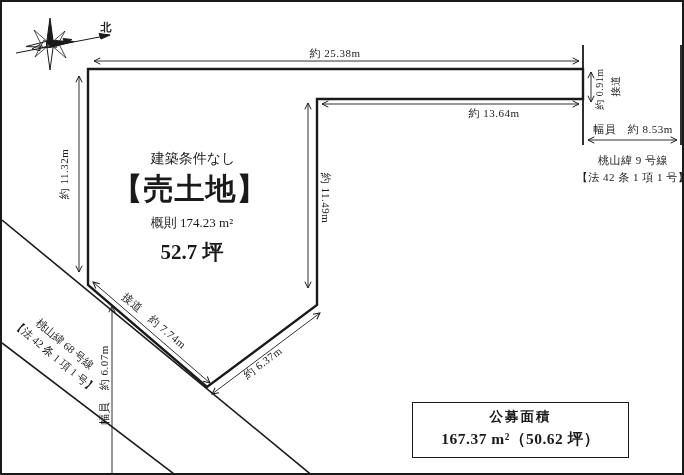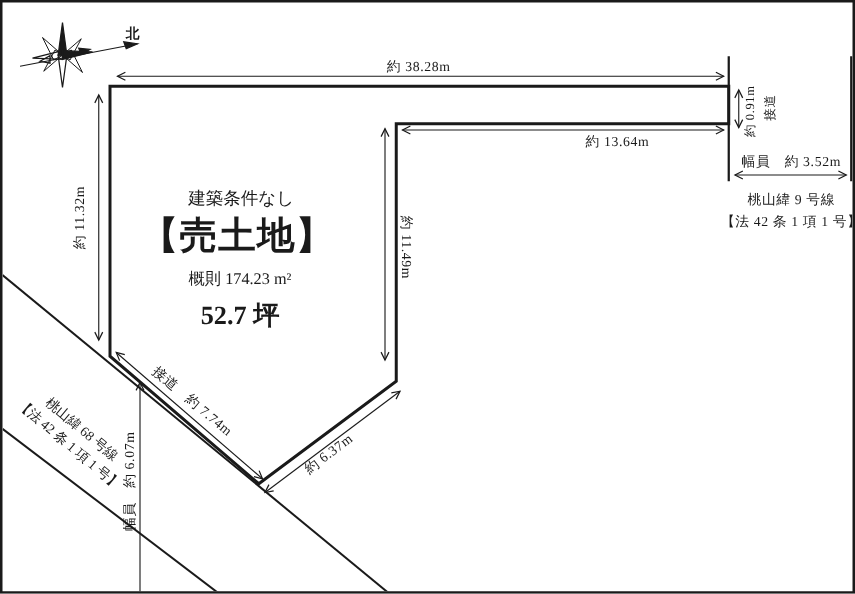--- a/index.html
+++ b/index.html
@@ -77,38 +77,42 @@
       <path d="M72,39.5 L48,38.5 L48,45.5 Z"></path>
       <path d="M32,28 L48,42 L41,46 Z" fill="none" stroke-width="0.8"></path>
       <path d="M64,56 L48,42 L55,38 Z" fill="none" stroke-width="0.8"></path>
       <path d="M63,29 L48,42 L54,46 Z" fill="none" stroke-width="0.8"></path>
       <path d="M33,55 L48,42 L42,38 Z" fill="none" stroke-width="0.8"></path>
     </g>
   </svg>
 
   <div class="north-label" style="left:104px;top:25px;">北</div>
 
-  <div class="lbl" style="left:333px;top:51px;">約 38.28m</div>
+  <div class="lbl" style="left:333px;top:51px;">約 25.38m</div>
   <div class="lbl" style="left:448px;top:111px;margin-left:44px;">約 13.64m</div>
   <div class="lbl rot-ccw" style="left:62px;top:172px;">約 11.32m</div>
   <div class="lbl rot-cw" style="left:323px;top:196px;">約 11.49m</div>
   <div class="lbl rot-ccw" style="left:598px;top:87px;font-size:10px;">約 0.91m</div>
   <div class="lbl rot-ccw" style="left:614px;top:84px;font-size:10px;">接道</div>
-  <div class="lbl" style="left:631px;top:127px;">幅員　約 3.52m</div>
+  <div class="lbl" style="left:631px;top:127px;">幅員　約 8.53m</div>
   <div class="lbl rot-road-dn" style="left:152px;top:319px;">接道　約 7.74m</div>
   <div class="lbl rot-road-up" style="left:261px;top:361px;">約 6.37m</div>
   <div class="lbl rot-ccw" style="left:102px;top:383px;">幅員　約 6.07m</div>
 
   <div class="road-name" style="left:631px;top:158px;">桃山緯 9 号線</div>
   <div class="road-name" style="left:631px;top:175px;">【法 42 条 1 項 1 号】</div>
 
   <div class="road-left-block">
     <div>桃山緯 68 号線</div>
     <div>【法 42 条 1 項 1 号】</div>
   </div>
 
   <div class="listing-line cond" style="left:191px;top:157px;">建築条件なし</div>
   <div class="listing-line sale-title" style="left:188px;top:187px;">【売土地】</div>
   <div class="listing-line area-m2" style="left:190px;top:221px;">概則 174.23 m²</div>
   <div class="listing-line area-tsubo" style="left:190px;top:250px;">52.7 坪</div>
 
+  <div class="area-box">
+    <div class="bt">公募面積</div>
+    <div class="bv">167.37 m²（50.62 坪）</div>
+  </div>
 
 </div>
 
 </body></html>

